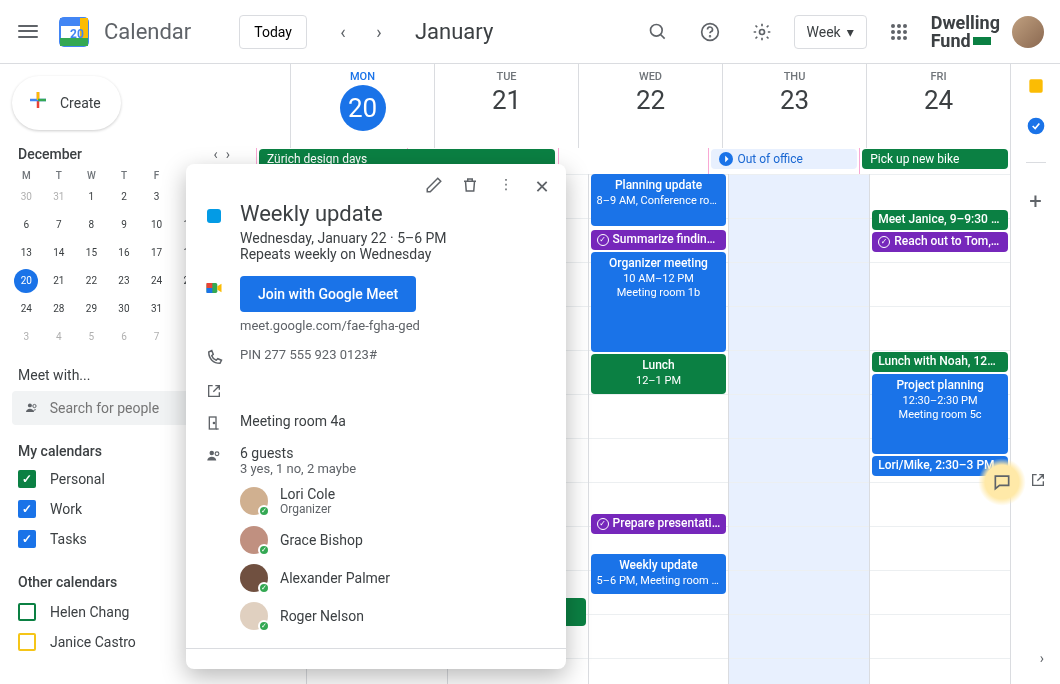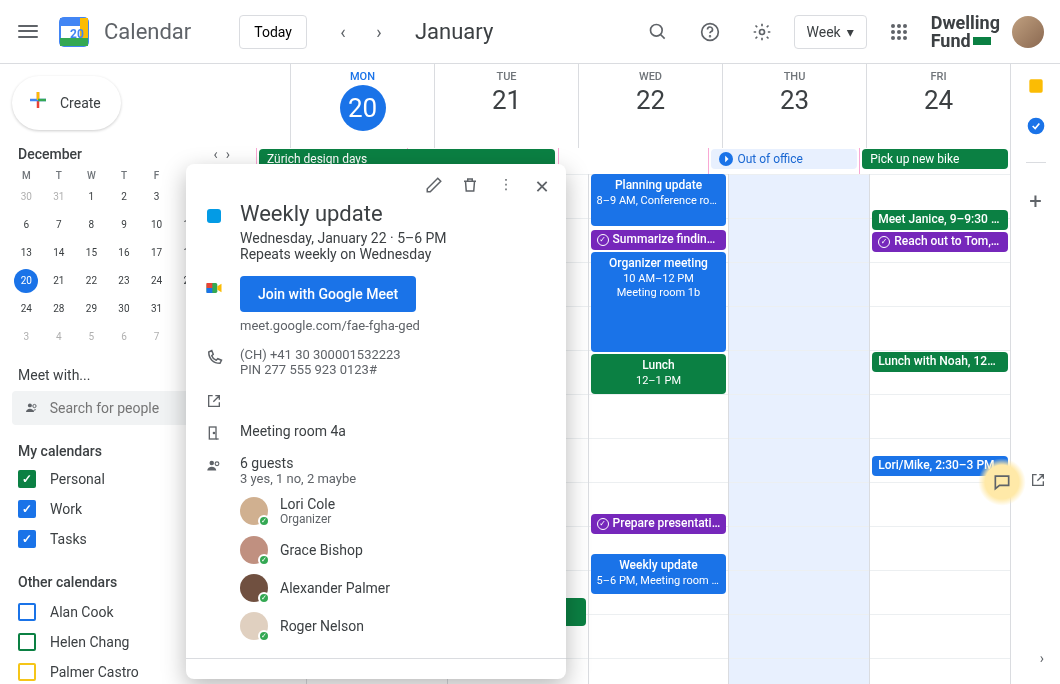--- a/index.html
+++ b/index.html
@@ -284,30 +284,26 @@
           <span>Tasks</span>
         </div>
       </div>
 
     <div class="cal-list-header">
         <span>Other calendars</span>
         <span style="font-size:18px;color:#5f6368;cursor:pointer;">+</span>
       </div>
     <div class="cal-list" id="other-cals">
         <div class="cal-item">
-          <div class="chk" style="border-color: rgb(26, 115, 232);"></div>
-          <span>Alan Cook</span>
-        </div>
-        <div class="cal-item">
           <div class="chk" style="border-color: rgb(11, 128, 67);"></div>
           <span>Helen Chang</span>
         </div>
         <div class="cal-item">
           <div class="chk" style="border-color: rgb(245, 197, 24);"></div>
-          <span>Palmer Castro</span>
+          <span>Janice Castro</span>
         </div>
       </div>
   </div>
 
   <div class="cal-area">
     <div class="grid">
       <div class="day-headers" id="day-headers">
           <div class="day-header today">
             <div class="dow">MON</div>
             <div class="num">20</div>
@@ -452,20 +448,25 @@
             <div class="event green thin" style="top: 36px; height: 20px;">
               <div class="title">Meet Janice, 9–9:30 AM</div>
             </div>
             <div class="event purple thin" style="top: 58px; height: 20px;">
               <span class="check">✓</span>
               <div class="title">Reach out to Tom, 9:30 AM</div>
             </div>
             <div class="event green thin" style="top: 178px; height: 20px;">
               <div class="title">Lunch with Noah, 12–12:30</div>
             </div>
+            <div class="event blue" style="top: 200px; height: 80px;">
+              <div class="title">Project planning</div>
+              <div class="sub">12:30–2:30 PM</div>
+              <div class="sub">Meeting room 5c</div>
+            </div>
             <div class="event blue thin" style="top: 282px; height: 20px;">
               <div class="title">Lori/Mike, 2:30–3 PM</div>
             </div>
           </div>
       </div>
     </div>
 
     <div class="right-rail">
       <div class="rail-icon"><svg viewBox="0 0 24 24" width="20" height="20">
             <rect x="4" y="4" width="16" height="16" rx="2" fill="#fbbc04"></rect>
@@ -517,21 +518,20 @@
         <div class="popup-sub muted">meet.google.com/fae-fgha-ged</div>
       </div>
     </div>
     <div class="popup-row">
       <div class="ricon">
           <svg width="18" height="18" viewBox="0 0 24 24" fill="none" stroke="currentColor" stroke-width="2">
             <path d="M5 4c0 9 6 15 15 15l2-4-5-2-2 2c-3-1-5-3-6-6l2-2-2-5z"></path>
           </svg>
         </div>
       <div class="rcontent">
-        <div class="popup-sub muted">(CH) +41 30 300001532223</div>
         <div class="popup-sub muted">PIN 277 555 923 0123#</div>
       </div>
     </div>
     <div class="popup-row">
       <div class="ricon">
           <svg width="16" height="16" viewBox="0 0 24 24" fill="none" stroke="currentColor" stroke-width="2">
             <path d="M14 4h6v6M20 4l-9 9M10 4H4v16h16v-6"></path>
           </svg>
         </div>
     </div>

